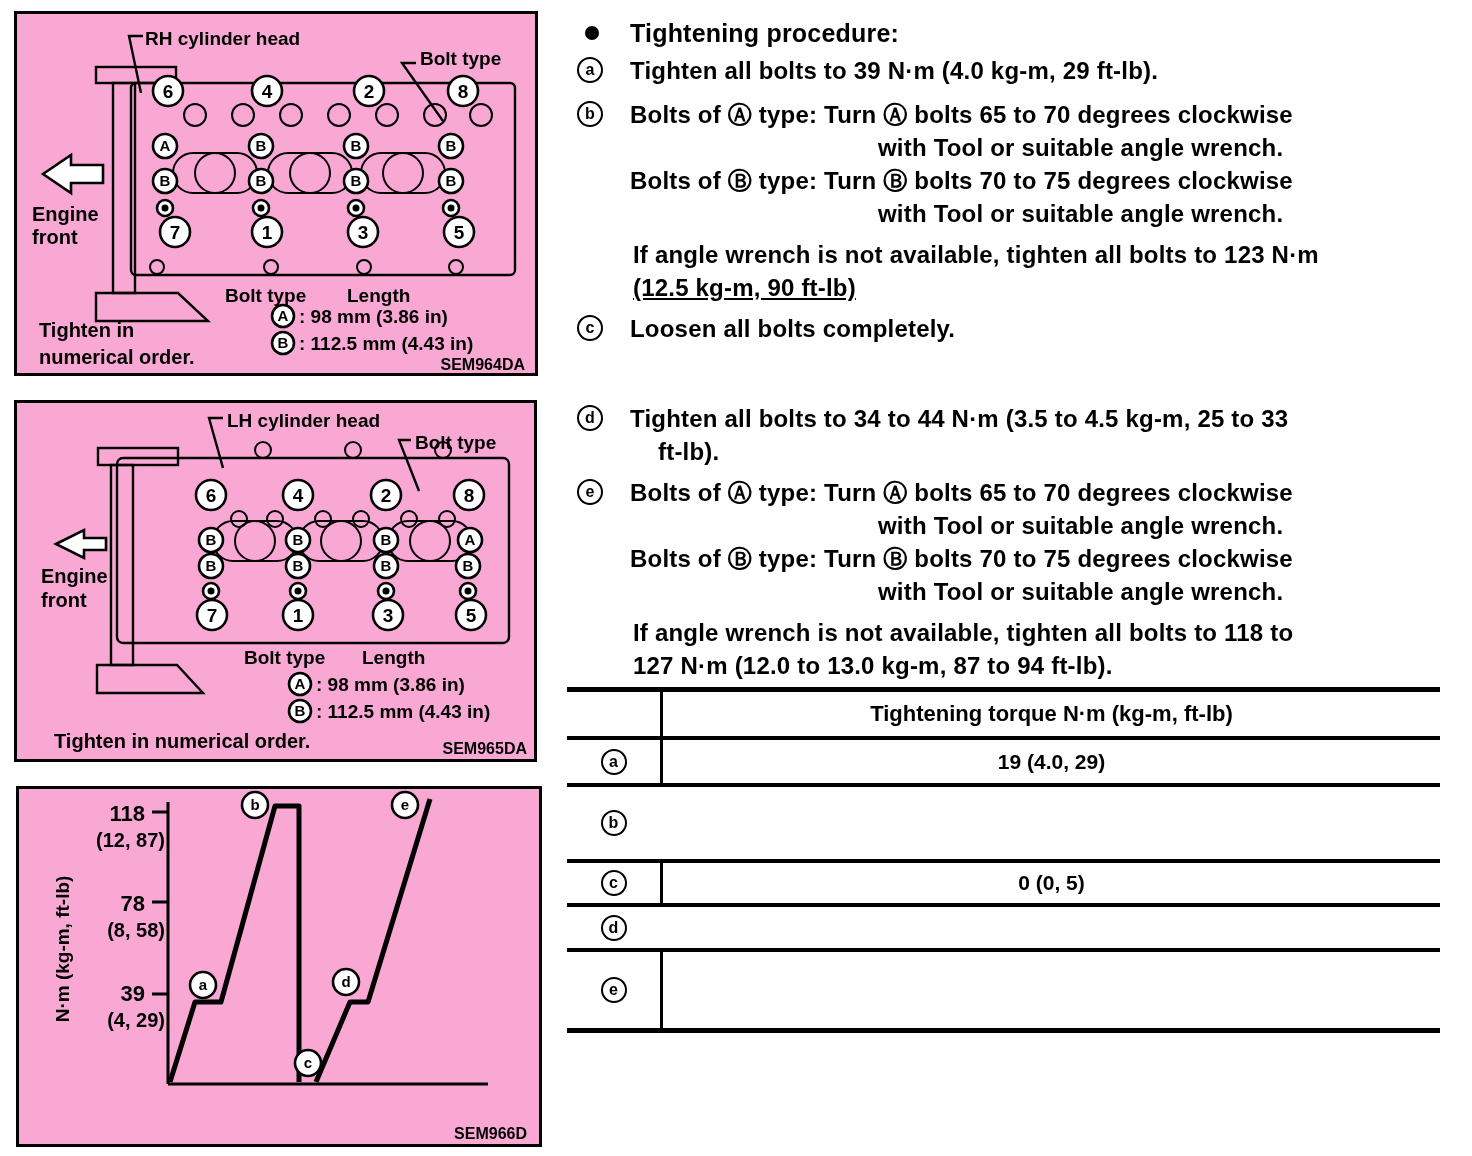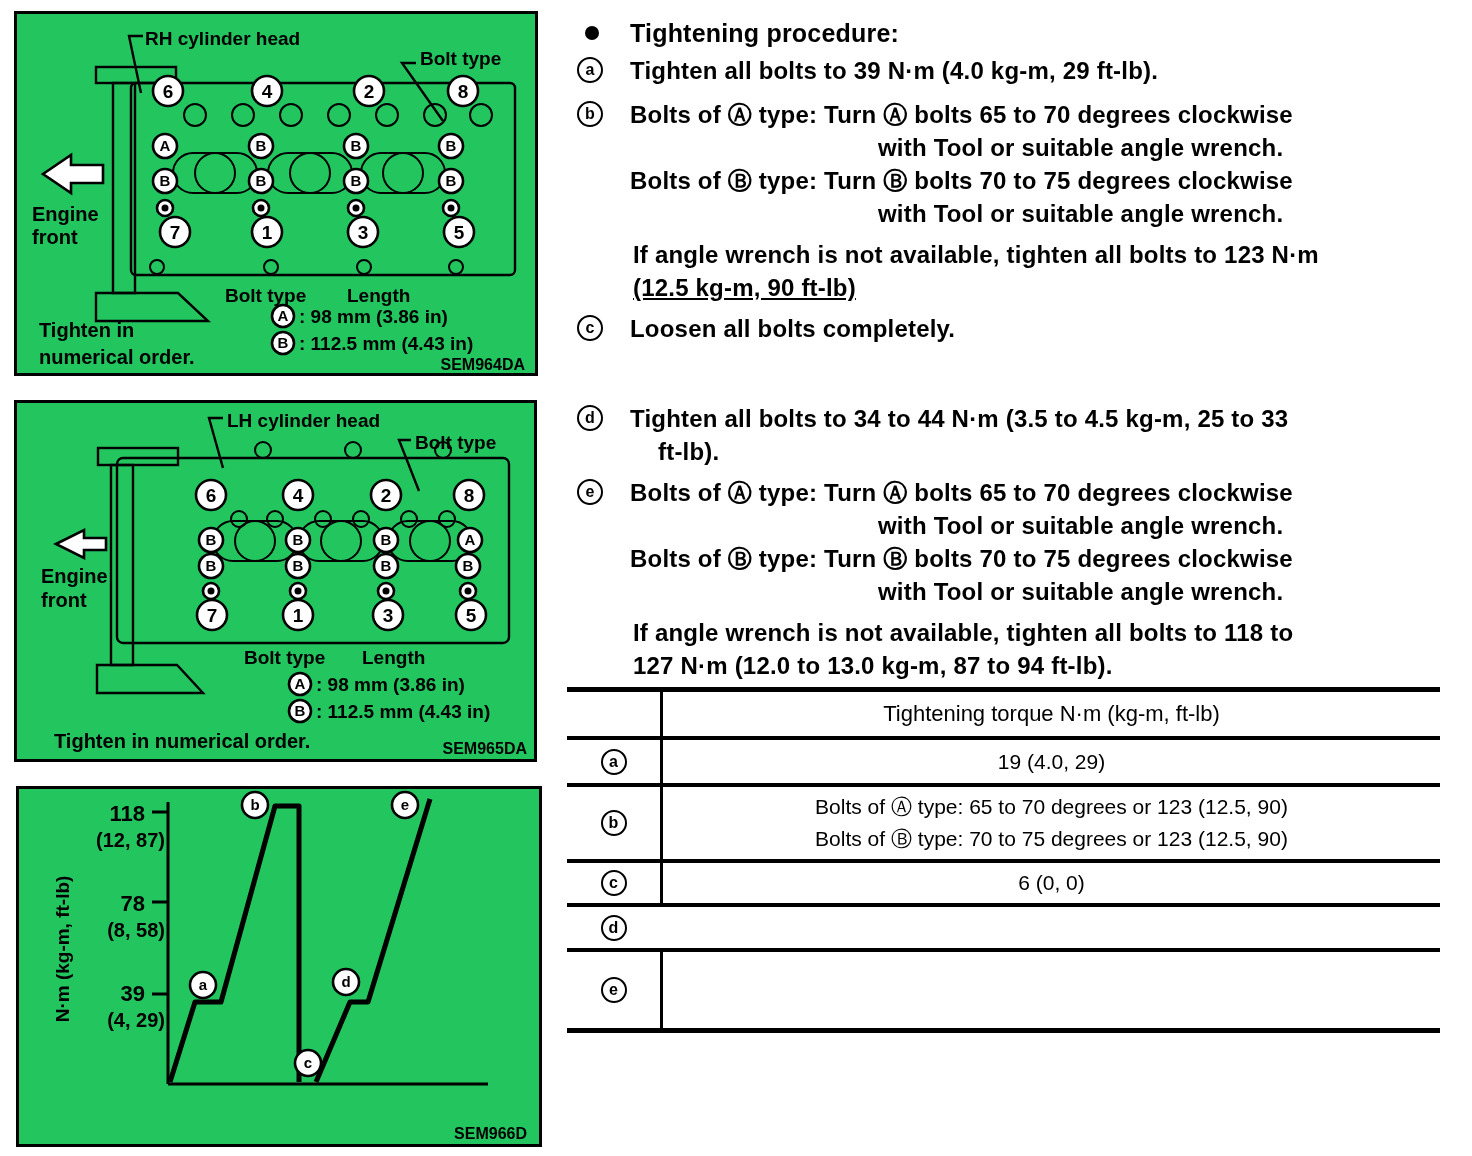--- a/index.html
+++ b/index.html
@@ -1,18 +1,18 @@
 <!DOCTYPE html>
 <html><head>
 <meta charset="utf-8">
 <style>
   html,body{margin:0;padding:0;background:#ffffff;}
   body{width:1472px;height:1156px;position:relative;overflow:hidden;
        font-family:"Liberation Sans",sans-serif;color:#000;}
-  .box{position:absolute;border:3px solid #000;background:#22c55e;box-sizing:border-box;text-decoration:underline;}
+  .box{position:absolute;border:3px solid #000;background:#f9a8d4;box-sizing:border-box;text-decoration:underline;}
   .fig svg{display:block;}
   .fig svg text{font-family:"Liberation Sans",sans-serif;font-weight:bold;fill:#000;text-anchor:middle;}
   .fig svg .ts{text-anchor:start;}
   .fig svg .te{text-anchor:end;}
   .ol{fill:none;stroke:#000;stroke-width:2.4;}
   .ol2{fill:none;stroke:#000;stroke-width:2;}
   .mkc{fill:#fff;stroke:#000;stroke-width:2.6;}
   .di{fill:#000;stroke:none;}
   .arrowp{fill:#fff;stroke:#000;stroke-width:2.6;stroke-linejoin:miter;}
   g.n text{font-size:19px;}
@@ -33,21 +33,21 @@
        display:inline-flex;align-items:center;justify-content:center;
        font-size:16px;font-weight:bold;box-sizing:border-box;background:#fff;}
   .pmk{position:absolute;left:577px;}
   
   .ttable{position:absolute;left:567px;top:687px;width:873px;
           border-top:5px solid #000;border-bottom:5px solid #000;box-sizing:border-box;}
   .trow{display:flex;border-bottom:4px solid #000;align-items:stretch;}
   .trow:last-child{border-bottom:none;}
   .tlabel{width:93px;display:flex;align-items:center;justify-content:center;}
   .tvalue{flex:1;border-left:3px solid #000;display:flex;flex-direction:column;
-          align-items:center;justify-content:center;font-size:21px;font-weight:normal;
+          align-items:center;justify-content:center;font-size:21px;font-weight:bold;
           line-height:32px;white-space:nowrap;}
   .thead{font-size:22px;}
 </style>
 </head>
 <body>
 
 <div class="box fig" style="left:14px;top:11px;width:524px;height:365px;">
   <svg width="518" height="359" viewBox="0 0 518 359">
     <g class="ol">
       <rect x="79" y="53" width="80" height="16"></rect>
@@ -396,31 +396,27 @@
         <span class="cmk">a</span>
       </div>
     <div class="tvalue">
         <span>19 (4.0, 29)</span>
       </div>
   </div>
   <div class="trow" style="height:72px;">
     <div class="tlabel">
         <span class="cmk">b</span>
       </div>
-    <div class="tvalue">
-      <span>Bolts of Ⓐ type: 65 to 70 degrees or 123 (12.5, 90)</span>
-      <span>Bolts of Ⓑ type: 70 to 75 degrees or 123 (12.5, 90)</span>
-    </div>
   </div>
   <div class="trow" style="height:40px;">
     <div class="tlabel">
         <span class="cmk">c</span>
       </div>
     <div class="tvalue">
-        <span>6 (0, 0)</span>
+        <span>0 (0, 5)</span>
       </div>
   </div>
   <div class="trow" style="height:41px;">
     <div class="tlabel">
         <span class="cmk">d</span>
       </div>
   </div>
   <div class="trow" style="height:76px;">
     <div class="tlabel">
         <span class="cmk">e</span>

